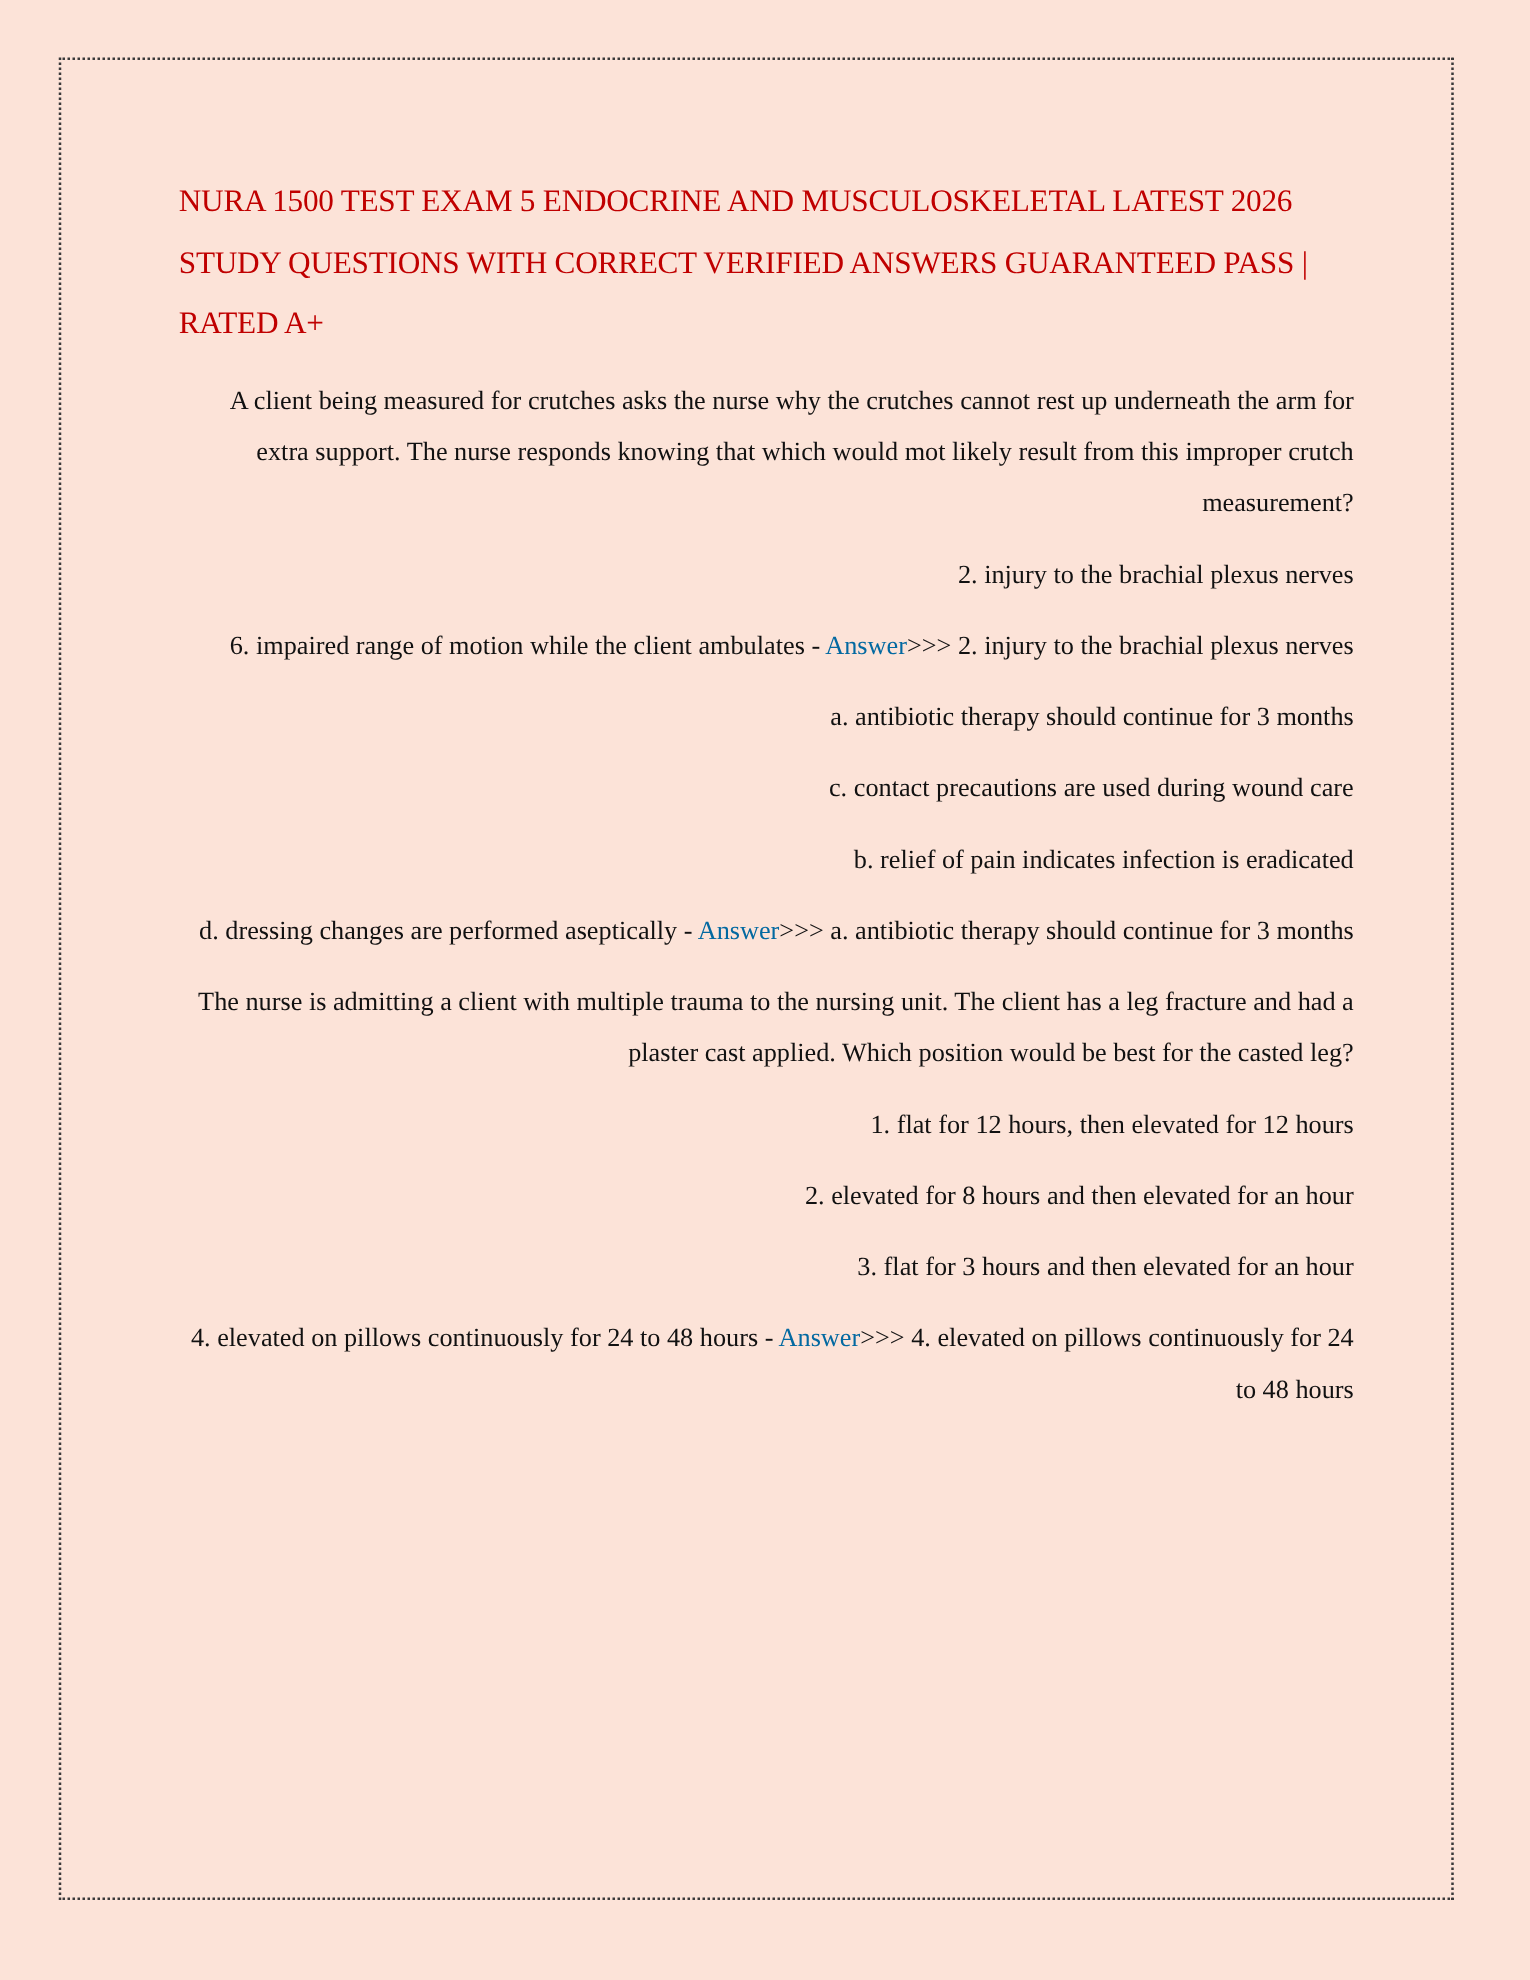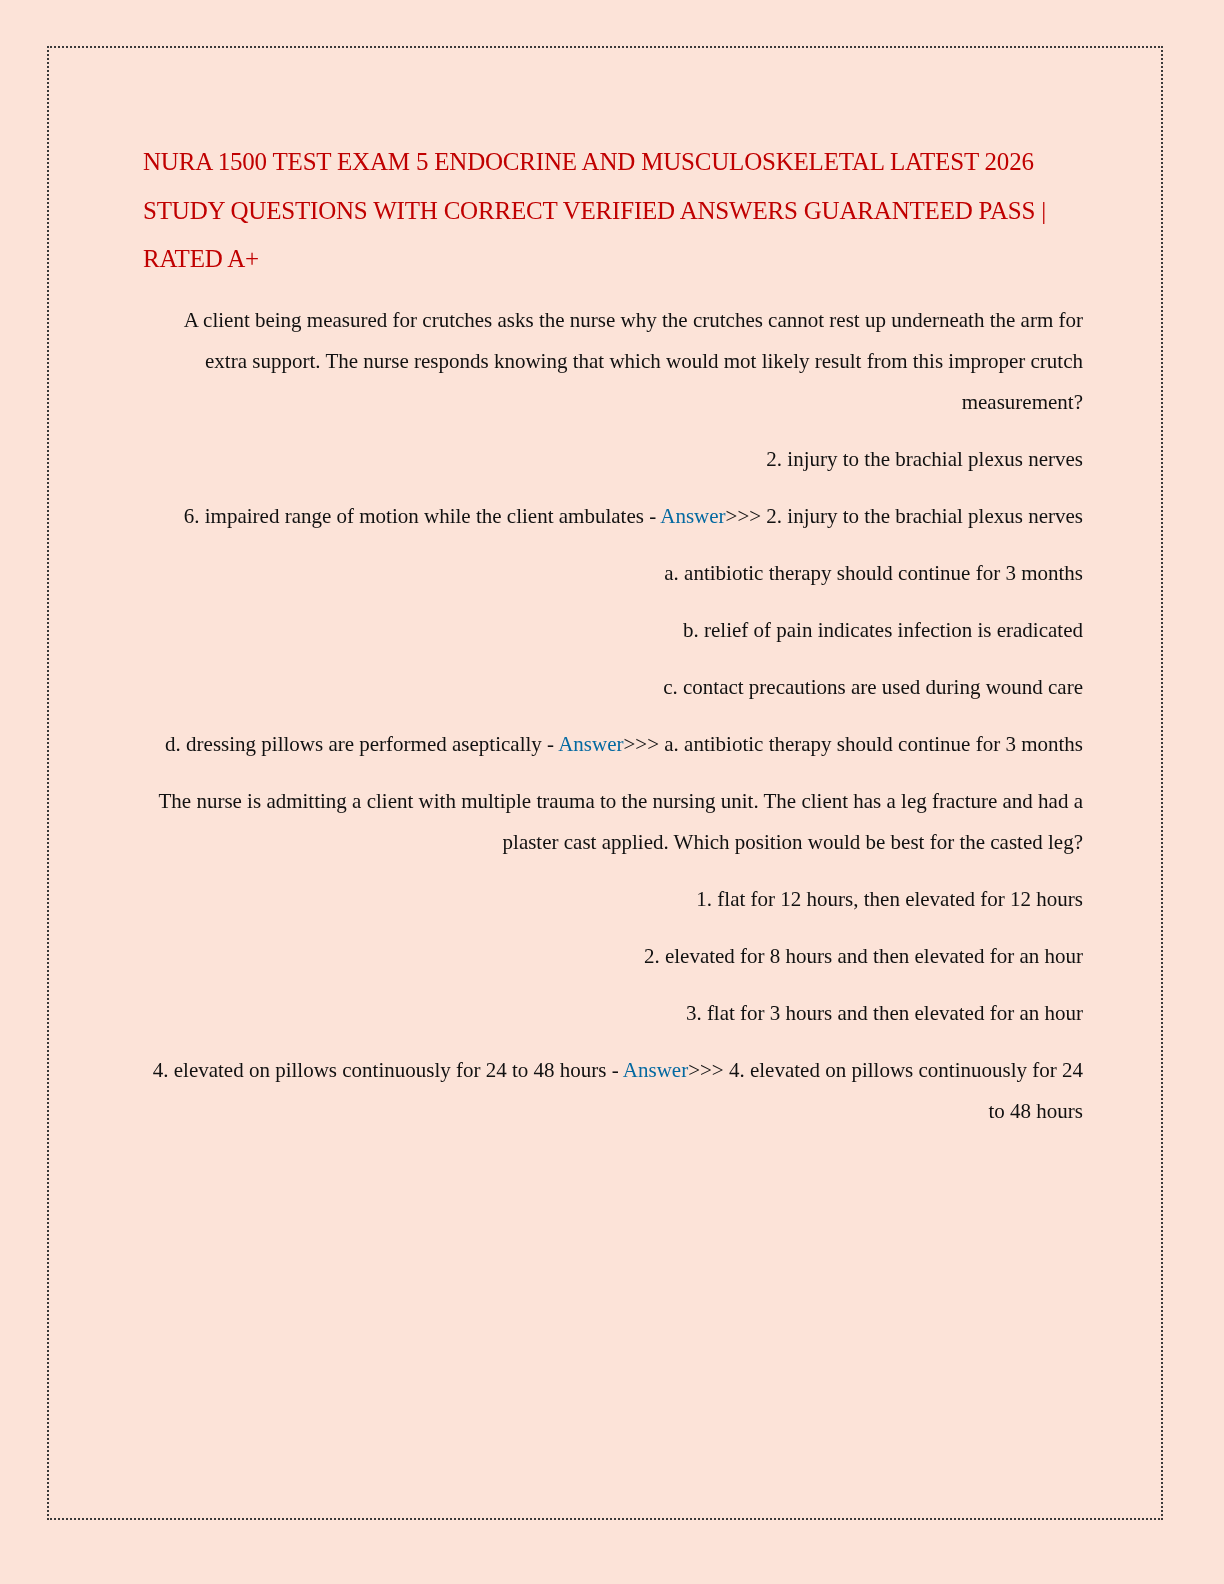--- a/index.html
+++ b/index.html
@@ -58,23 +58,23 @@
   <h1 class="doc-title">NURA 1500 TEST EXAM 5 ENDOCRINE AND MUSCULOSKELETAL LATEST 2026 STUDY QUESTIONS WITH CORRECT VERIFIED ANSWERS GUARANTEED PASS | RATED A+</h1>
 
   <section>
     <p class="para">A client being measured for crutches asks the nurse why the crutches cannot rest up underneath the arm for extra support. The nurse responds knowing that which would mot likely result from this improper crutch measurement?</p>
     <p class="para">2. injury to the brachial plexus nerves</p>
     <p class="para"><span>6. impaired range of motion while the client ambulates - </span><span class="answer-label">Answer</span><span>&gt;&gt;&gt; </span><span>2. injury to the brachial plexus nerves</span></p>
   </section>
 
   <section>
     <p class="para">a. antibiotic therapy should continue for 3 months</p>
+    <p class="para">c. contact precautions are used during wound care</p>
     <p class="para">b. relief of pain indicates infection is eradicated</p>
-    <p class="para">c. contact precautions are used during wound care</p>
-    <p class="para"><span>d. dressing pillows are performed aseptically - </span><span class="answer-label">Answer</span><span>&gt;&gt;&gt; </span><span>a. antibiotic therapy should continue for 3 months</span></p>
+    <p class="para"><span>d. dressing changes are performed aseptically - </span><span class="answer-label">Answer</span><span>&gt;&gt;&gt; </span><span>a. antibiotic therapy should continue for 3 months</span></p>
   </section>
 
   <section>
     <p class="para">The nurse is admitting a client with multiple trauma to the nursing unit. The client has a leg fracture and had a plaster cast applied. Which position would be best for the casted leg?</p>
     <p class="para">1. flat for 12 hours, then elevated for 12 hours</p>
     <p class="para">2. elevated for 8 hours and then elevated for an hour</p>
     <p class="para">3. flat for 3 hours and then elevated for an hour</p>
     <p class="para"><span>4. elevated on pillows continuously for 24 to 48 hours - </span><span class="answer-label">Answer</span><span>&gt;&gt;&gt; </span><span>4. elevated on pillows continuously for 24 to 48 hours</span></p>
   </section>
 

